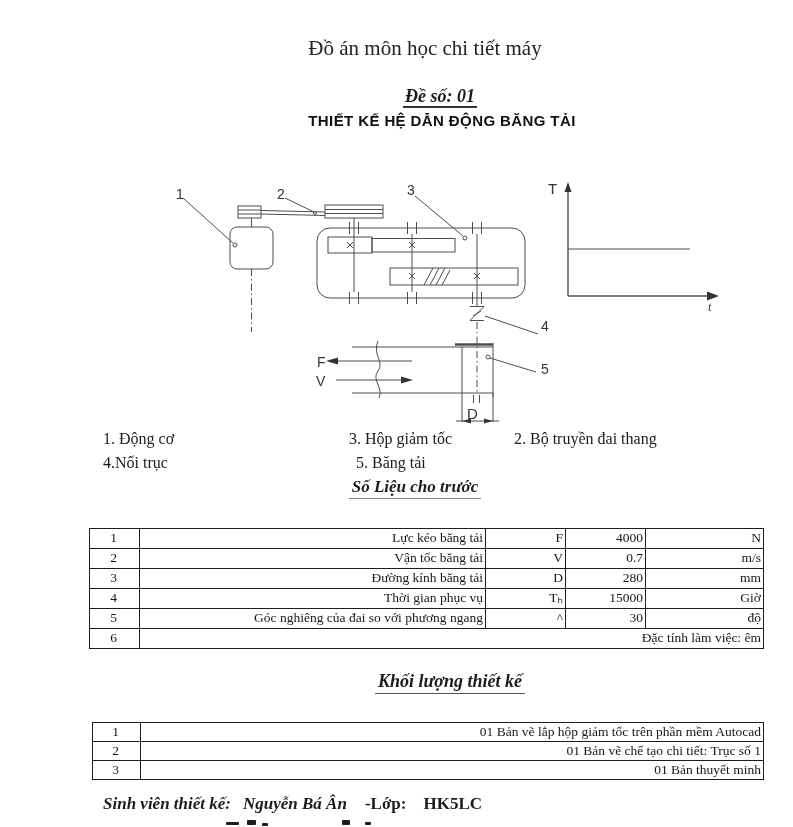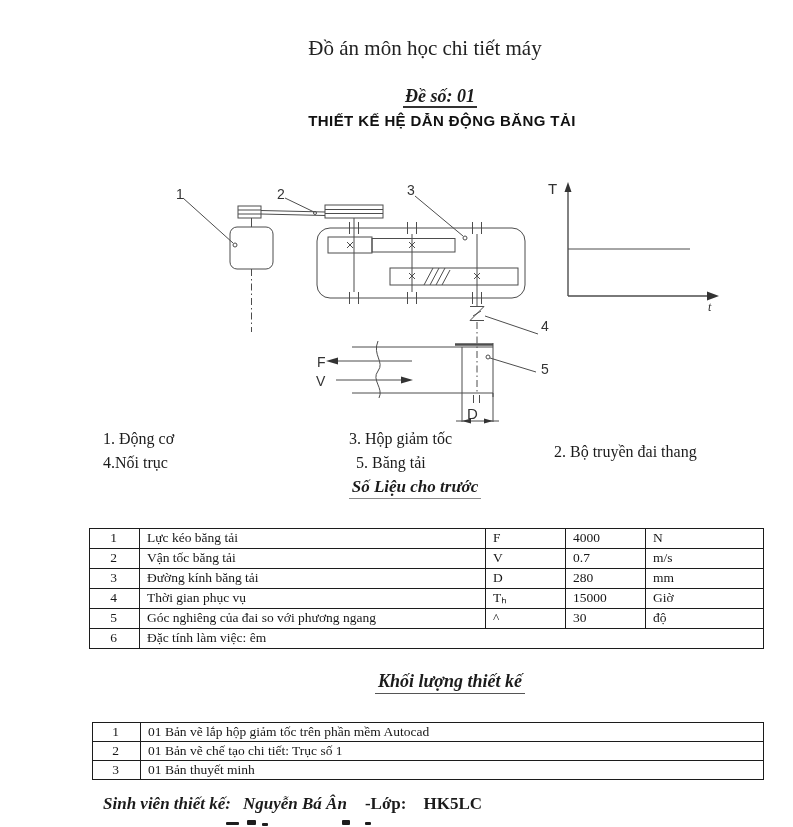--- a/index.html
+++ b/index.html
@@ -23,21 +23,21 @@
   
   .legend-item{font-size:16px;color:#1b1b1b;text-align:center;}
   .sec-heading{font-weight:bold;font-style:italic;text-align:center;left:0;}
   .sec-heading span{display:inline-block;border-bottom:1.6px solid #8a8a8a;padding:0 3px 1px 3px;}
   #heading-given{top:477px;width:830px;font-size:17px;}
   #heading-workload{top:671px;width:900px;font-size:18px;}
   #heading-workload span{border-bottom-color:#555;}
   
   table{border-collapse:collapse;table-layout:fixed;}
   td{border:1px solid #1c1c1c;font-size:13.5px;line-height:16px;vertical-align:top;
-     padding:1px 2px 1px 7px;overflow:hidden;white-space:nowrap;color:#171717;}
+     padding:1px 2px 1px 7px;overflow:hidden;white-space:nowrap;color:#171717;text-align:right;}
   td.num{text-align:center;padding-left:0;}
   #given-table{left:89px;top:528px;width:674px;}
   #given-table tr{height:20px;}
   #workload-table{left:92px;top:722px;width:671px;}
   #workload-table tr{height:17px;}
   
   .footer{top:794px;left:103px;font-size:17px;white-space:nowrap;}
   .footer .bi{font-weight:bold;font-style:italic;}
   .footer .b{font-weight:bold;}
   .footer .gap-s{margin-right:12px;text-align:center;}
@@ -149,21 +149,21 @@
   <text x="541" y="374">5</text>
   <text x="317" y="367">F</text>
   <text x="316" y="386">V</text>
   <text x="467" y="419" class="big">D</text>
   <text x="548" y="194" class="big">T</text>
   <text x="708" y="311" class="ital">t</text>
 </svg>
 
 <div class="abs legend-item" style="left:103px;top:430px;">1. Động cơ</div>
 <div class="abs legend-item" style="left:349px;top:430px;">3. Hộp giảm tốc</div>
-<div class="abs legend-item" style="left:514px;top:443px;margin-left:40px;">2. Bộ truyền đai thang</div>
+<div class="abs legend-item" style="left:514px;top:430px;">2. Bộ truyền đai thang</div>
 <div class="abs legend-item" style="left:103px;top:454px;">4.Nối trục</div>
 <div class="abs legend-item" style="left:356px;top:454px;">5. Băng tải</div>
 
 <div class="abs sec-heading" id="heading-given"><span>Số Liệu cho trước</span></div>
 <table class="abs" id="given-table">
   <colgroup>
       <col style="width:50px">
       <col style="width:346px">
       <col style="width:80px">
       <col style="width:80px">

